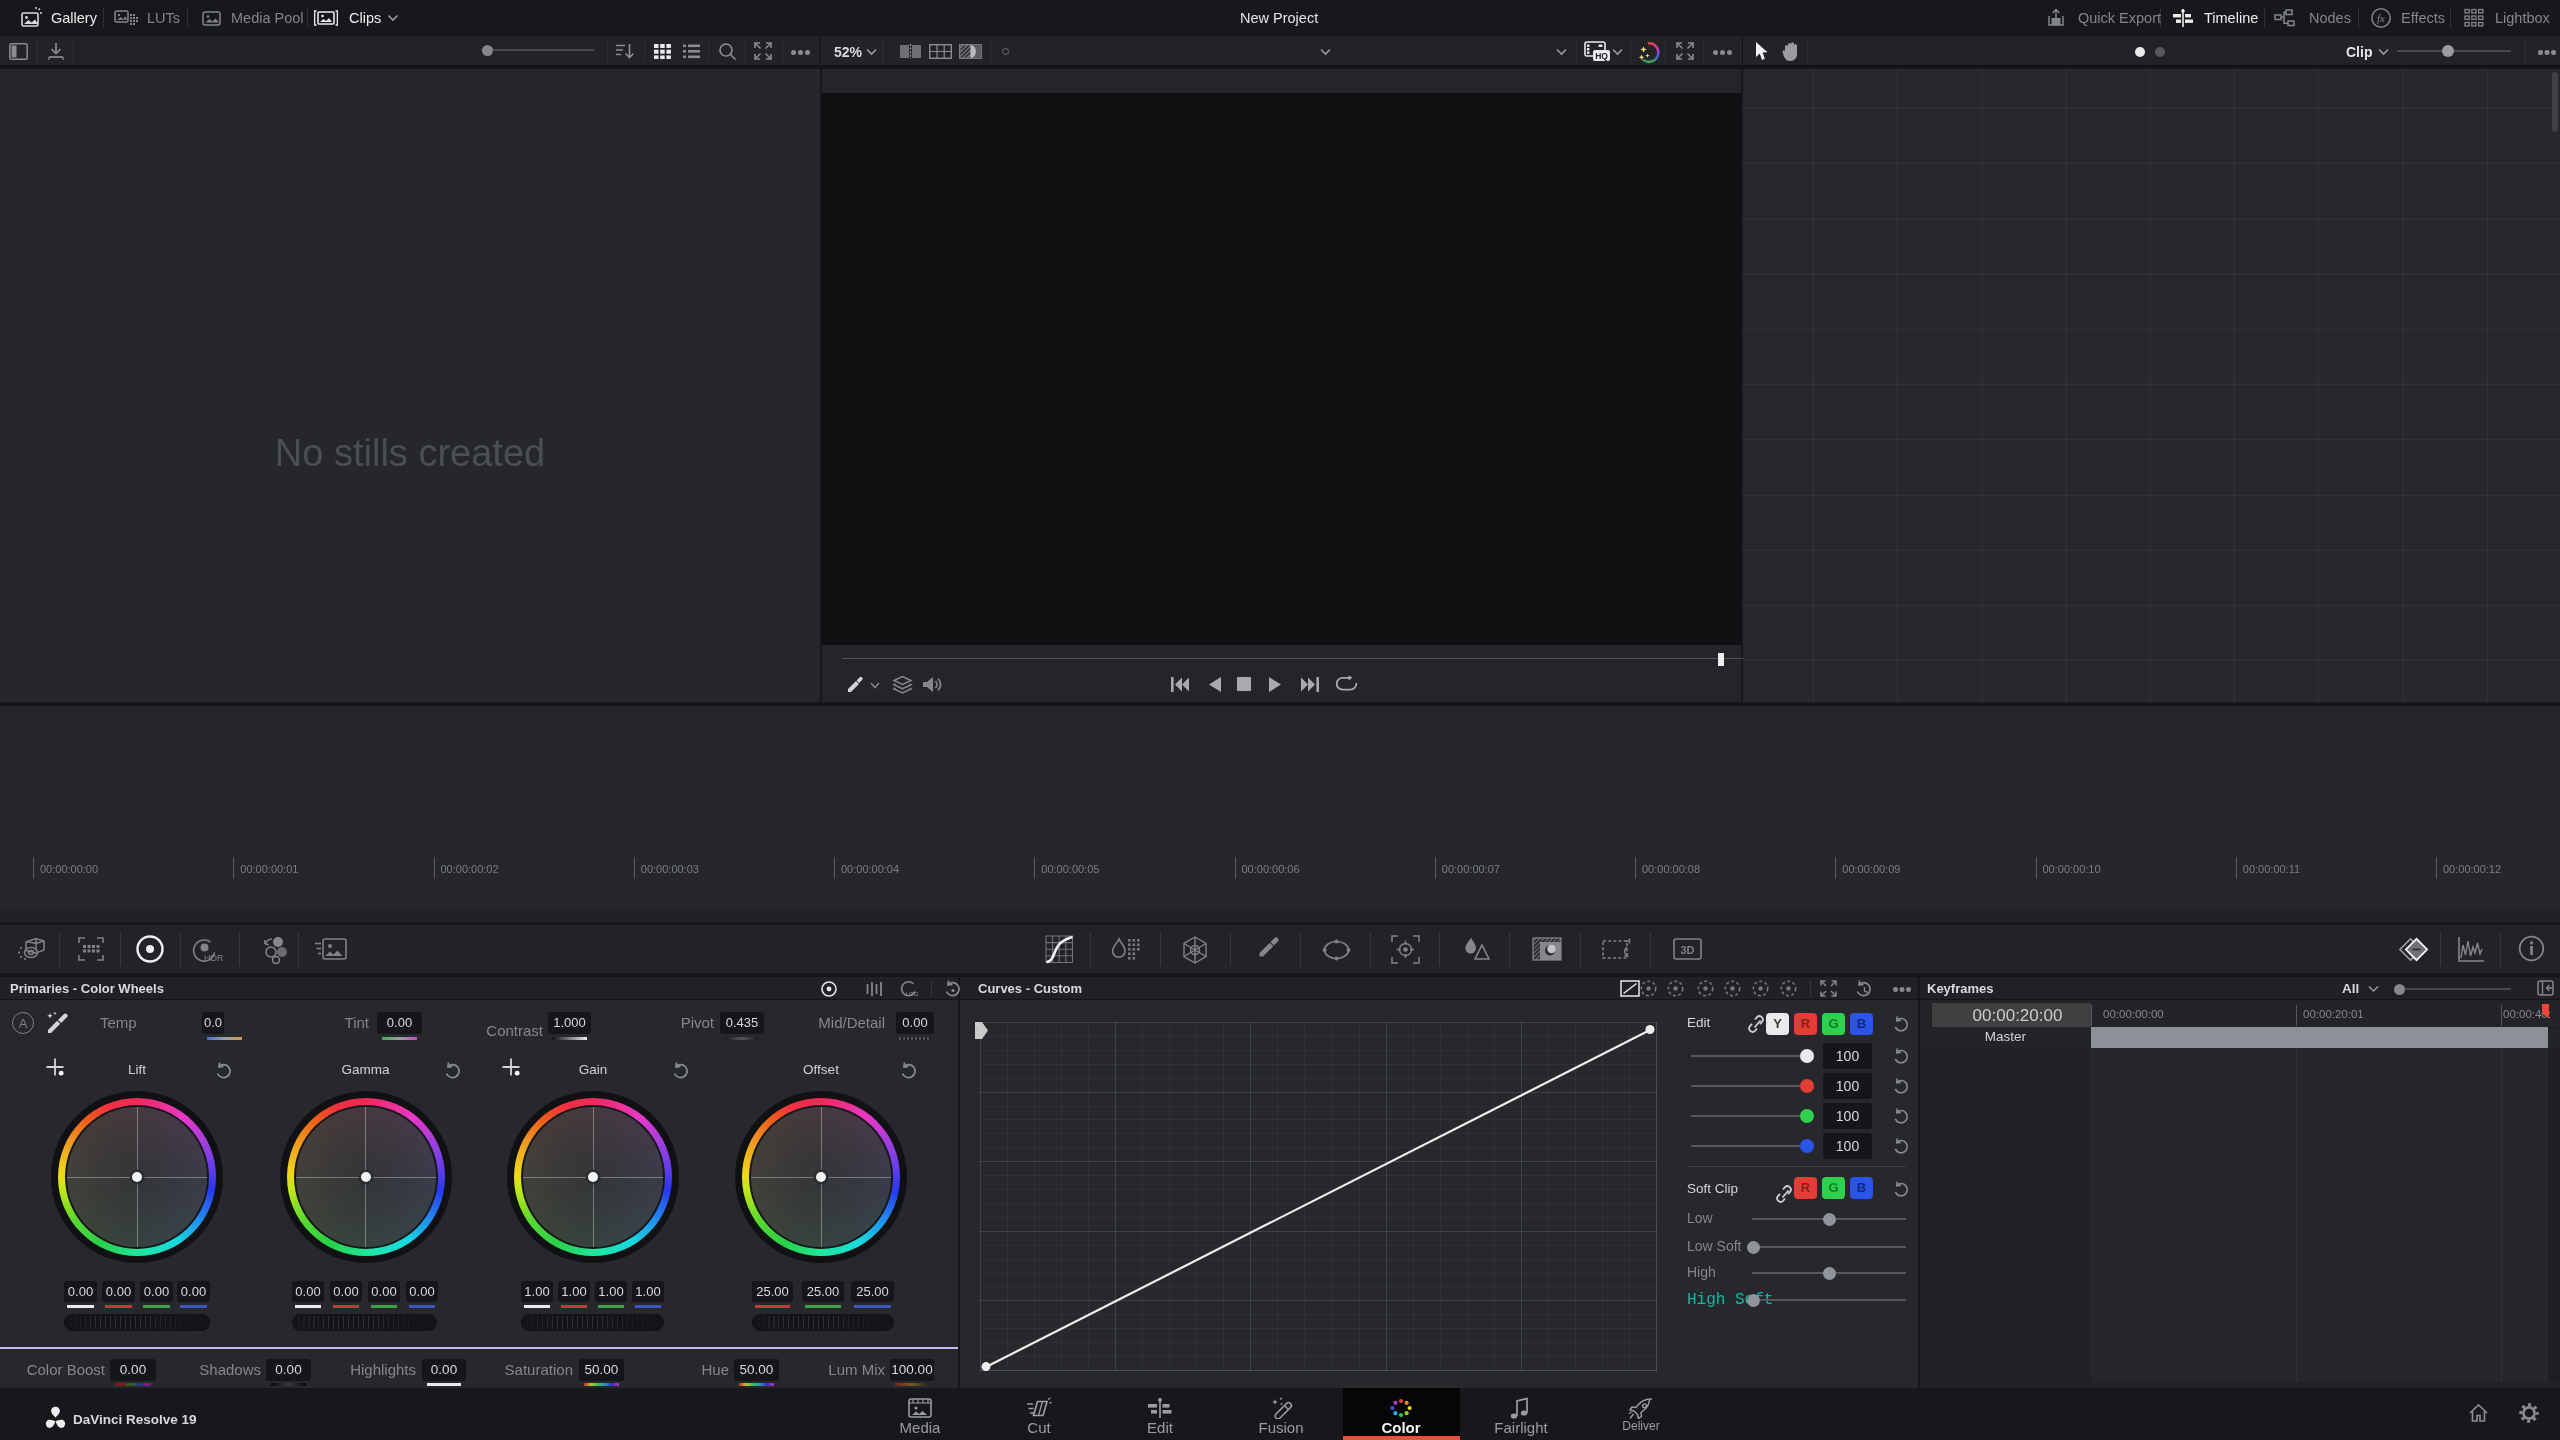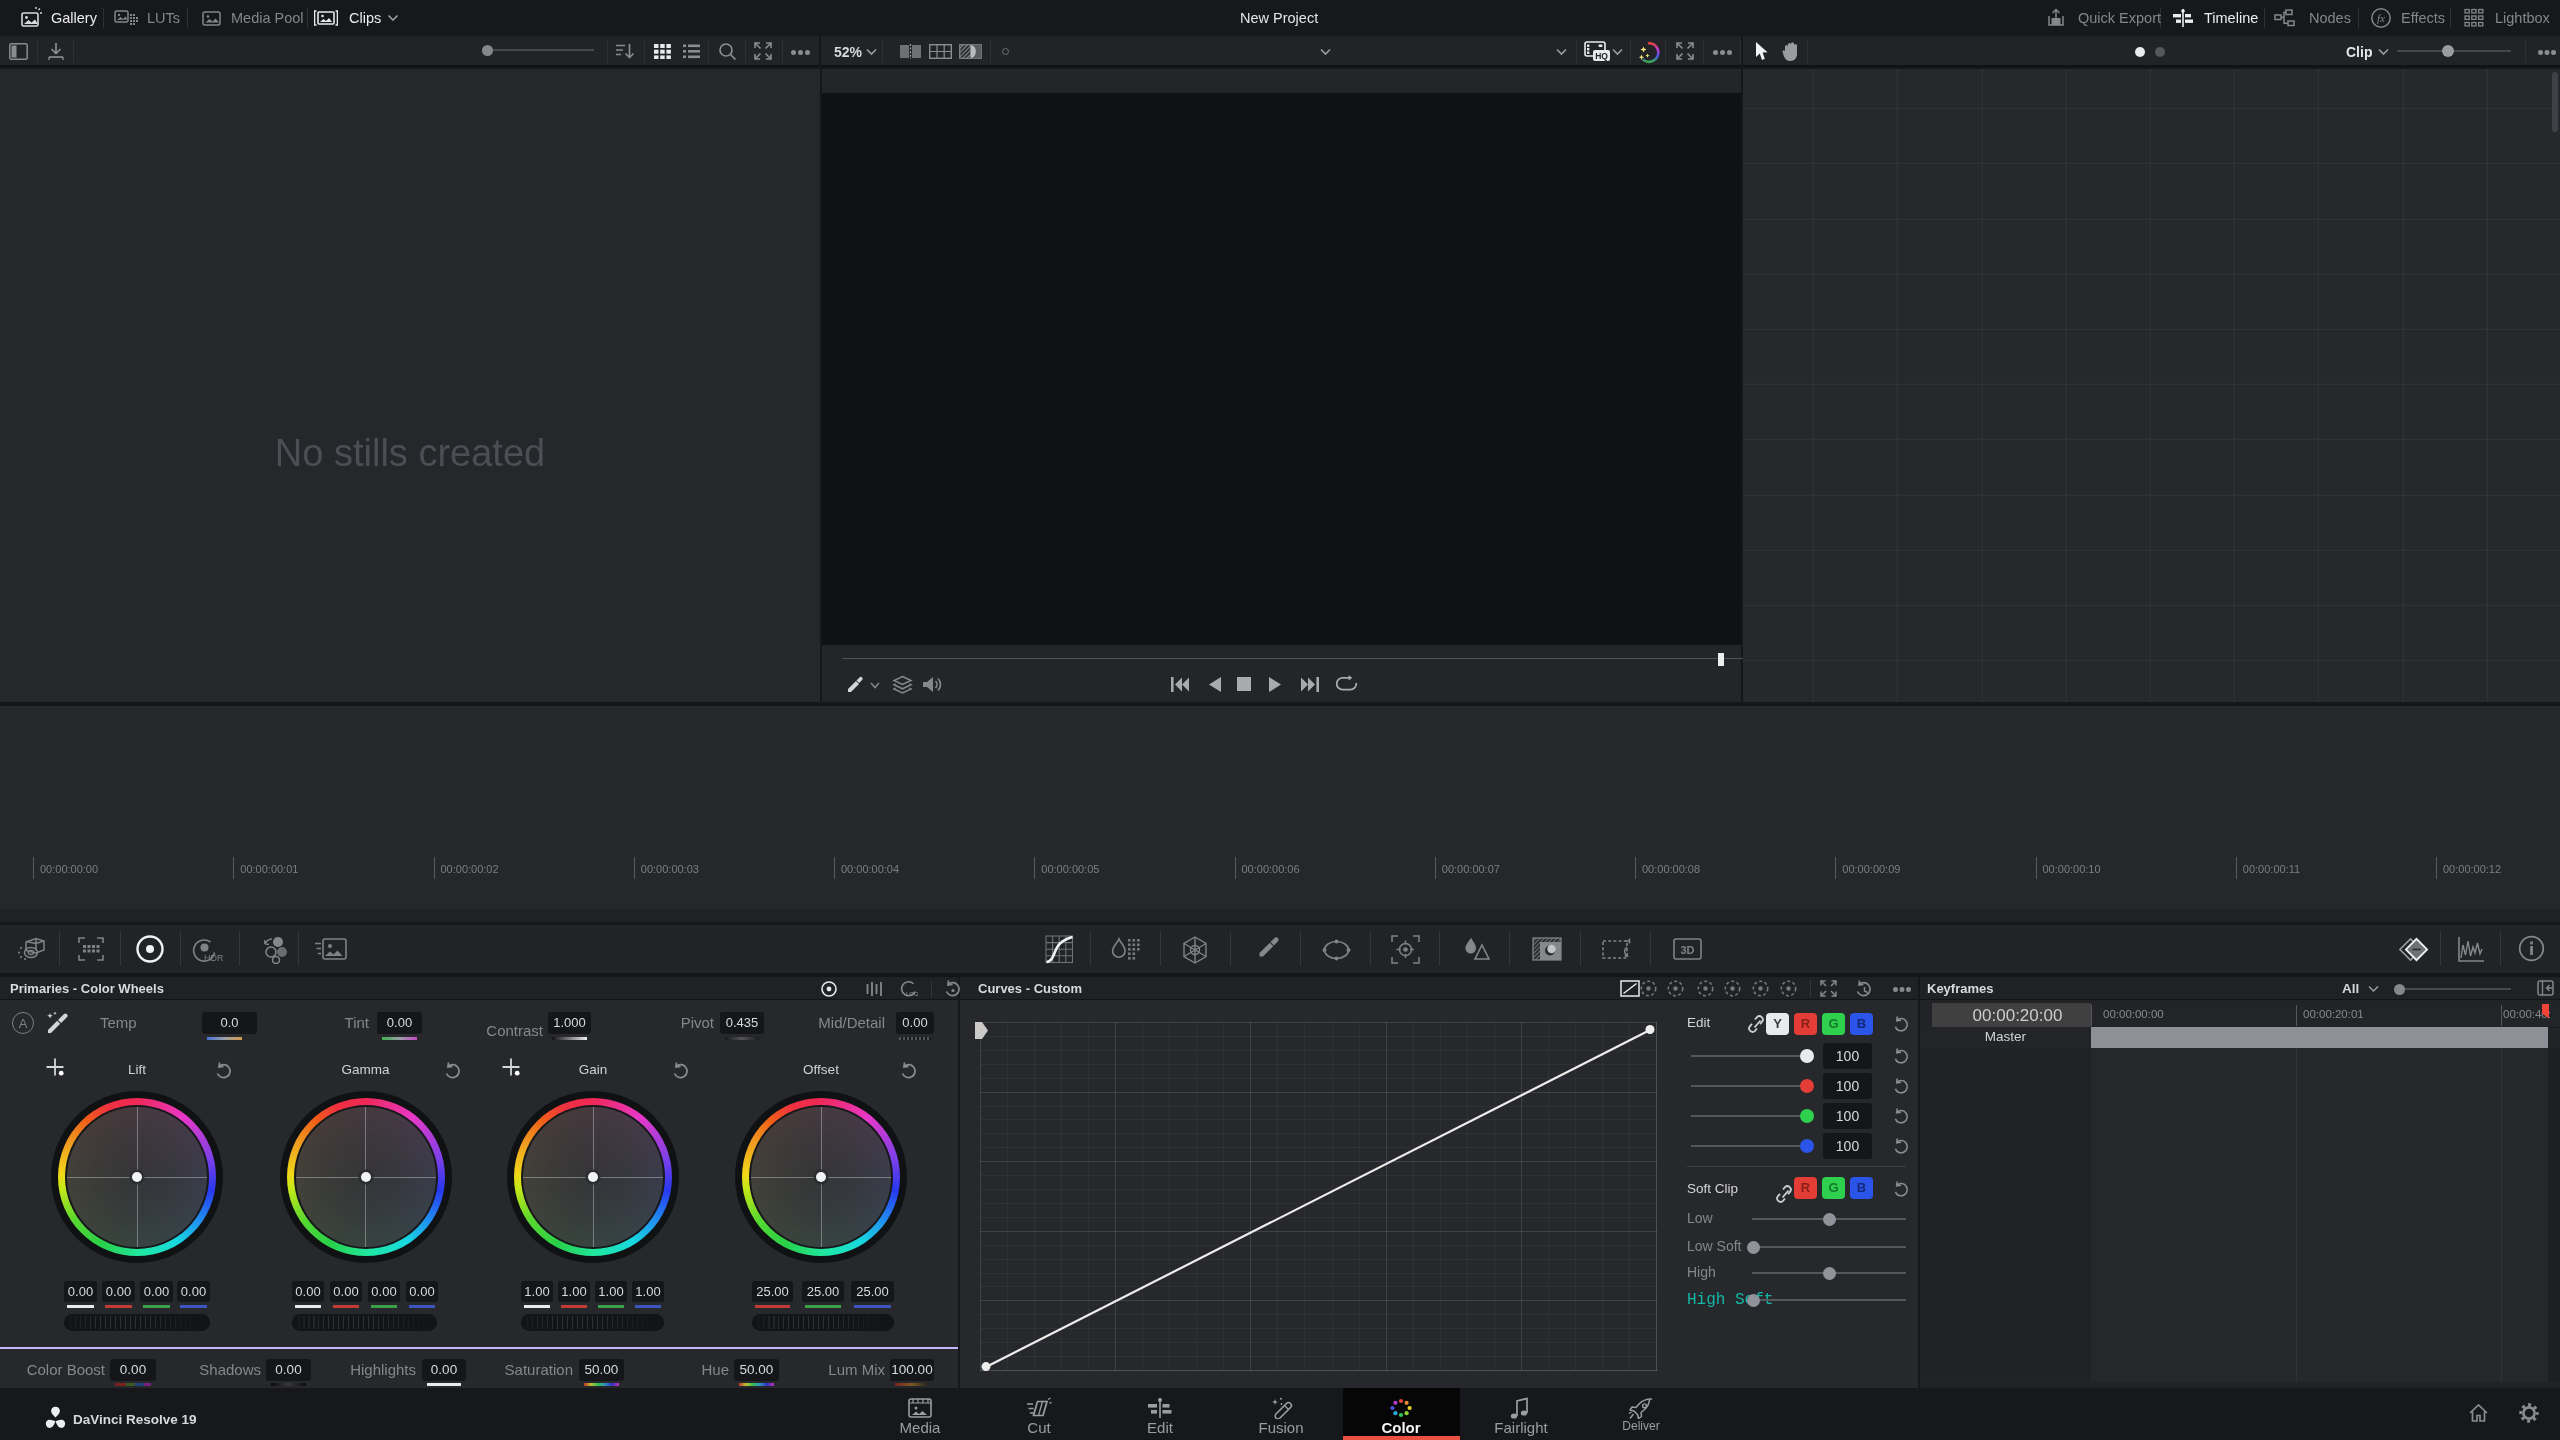--- a/index.html
+++ b/index.html
@@ -597,21 +597,21 @@
     </svg>
   </div>
   <div class="abs" id="wheelsrow2" style="left:0;top:24px;width:958px;height:45px;">
     <div class="abs" style="left:12px;top:11px;width:22px;height:22px;border-radius:50%;border:1.5px solid #7e8084;color:#7e8084;font-size:13px;text-align:center;line-height:21px;">A</div>
     <svg class="abs" style="left:44px;top:10px;" width="25" height="24" viewBox="0 0 25 24">
       <path d="M14 9 l6-6 a2.2 2.2 0 0 1 3.1 3.1 l-6 6 z" fill="#d4d5d7"></path>
       <path d="M13.2 9.8 l3 3 L7 22 H4 v-3 z" fill="#d4d5d7"></path>
       <path d="M6 2 l0.8 2 2 0.8 -2 0.8 -0.8 2 -0.8-2 -2-0.8 2-0.8z M11 0.5 l0.5 1.3 1.3 0.5 -1.3 0.5 -0.5 1.3 -0.5-1.3 -1.3-0.5 1.3-0.5z" fill="#d4d5d7"></path>
     </svg>
     <div class="abs txt" style="left:100px;top:13px;width:97px;text-align:left;font-size:15px;color:#85878b;">Temp</div>
-    <div class="abs" style="left:202px;top:11px;width:55px;height:22px;background:#141619;border-radius:3px;color:#d8d9db;font-size:13px;text-align:center;line-height:22px;">0.0</div>
+    <div class="abs" style="left:202px;top:11px;width:22px;height:22px;background:#141619;border-radius:3px;color:#d8d9db;font-size:13px;text-align:center;line-height:22px;">0.0</div>
     <div class="abs" style="left:207px;top:36px;width:35px;height:2.5px;background:linear-gradient(to right,#4a6fd4,#9aa0a8,#d49a4a);"></div>
     <div class="abs txt" style="left:280px;top:13px;width:89px;text-align:right;font-size:15px;color:#85878b;">Tint</div>
     <div class="abs" style="left:377px;top:11px;width:45px;height:22px;background:#141619;border-radius:3px;color:#d8d9db;font-size:13px;text-align:center;line-height:22px;">0.00</div>
     <div class="abs" style="left:382px;top:36px;width:35px;height:2.5px;background:linear-gradient(to right,#3fae4c,#9aa0a8,#c24ac2);"></div>
     <div class="abs txt" style="left:450px;top:21px;width:93px;text-align:right;font-size:15px;color:#85878b;">Contrast</div>
     <div class="abs" style="left:548px;top:11px;width:43px;height:22px;background:#141619;border-radius:3px;color:#d8d9db;font-size:13px;text-align:center;line-height:22px;">1.000</div>
     <div class="abs" style="left:552px;top:36px;width:35px;height:2.5px;background:linear-gradient(to right,#111,#eee);"></div>
     <div class="abs txt" style="left:630px;top:13px;width:84px;text-align:right;font-size:15px;color:#85878b;">Pivot</div>
     <div class="abs" style="left:720px;top:11px;width:44px;height:22px;background:#141619;border-radius:3px;color:#d8d9db;font-size:13px;text-align:center;line-height:22px;">0.435</div>
     <div class="abs" style="left:725px;top:36px;width:34px;height:2.5px;background:linear-gradient(to right,#191a1c,#555,#191a1c);"></div>

